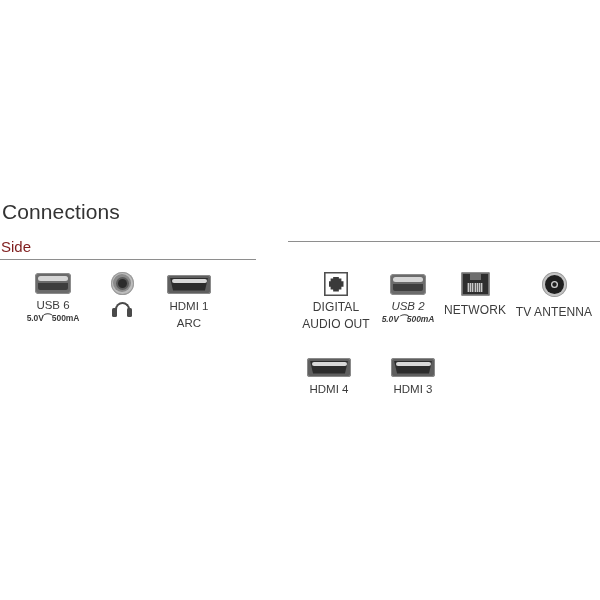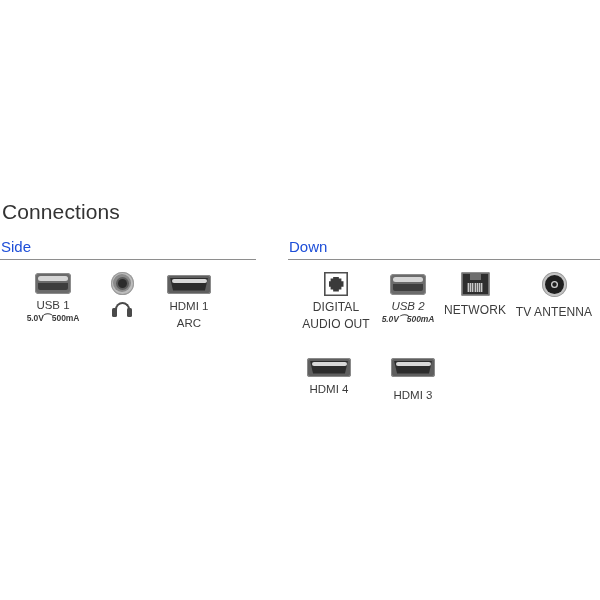--- a/index.html
+++ b/index.html
@@ -29,21 +29,21 @@
     letter-spacing: 0.1px;
     line-height: 24px;
   }
 
   .section {
     position: absolute;
   }
   .section-head {
     font-size: 15px;
     font-weight: 400;
-    color: #1d4ed8;
+    color: #7f1d1d;
     line-height: 18px;
     padding-left: 1px;
   }
   .section-rule {
     height: 1px;
     background: #8e8e8e;
     margin-top: 3px;
   }
 
   #section-side  { left: 0px;   top: 238px; width: 256px; }
@@ -259,21 +259,21 @@
 
   <div class="section" id="section-side">
     <div class="section-head">Side</div>
     <div class="section-rule"></div>
   </div>
 
   <div class="port" style="left:14px; top:270px; width:78px;">
     <div class="port-icon">
       <div class="usb-icon"></div>
     </div>
-    <div class="port-label">USB 1</div>
+    <div class="port-label">USB 6</div>
     <div class="port-sub">5.0V⏜500mA</div>
   </div>
 
   <div class="port" style="left:98px; top:270px; width:48px;">
     <div class="port-icon">
       <div class="jack-icon">
         <div class="r2">
             <div class="r3">
               <div class="r4"></div>
             </div>
@@ -291,21 +291,20 @@
     <div class="port-icon">
       <div class="hdmi-icon">
           <div class="slot"></div>
         </div>
     </div>
     <div class="port-label">HDMI 1</div>
     <div class="port-label">ARC</div>
   </div>
 
   <div class="section" id="section-down">
-    <div class="section-head">Down</div>
     <div class="section-rule"></div>
   </div>
 
   <div class="port" style="left:288px; top:271px; width:96px;">
     <div class="port-icon">
       <div class="optical-icon">
           <div class="oct"></div>
         </div>
     </div>
     <div class="port-label caps">DIGITAL</div>
@@ -353,21 +352,21 @@
 
   <div class="port" style="left:298px; top:354px; width:62px;">
     <div class="port-icon">
       <div class="hdmi-icon">
           <div class="slot"></div>
         </div>
     </div>
     <div class="port-label">HDMI 4</div>
   </div>
 
-  <div class="port" style="left:382px; top:354px; width:62px;gap:6px;">
+  <div class="port" style="left:382px; top:354px; width:62px;">
     <div class="port-icon">
       <div class="hdmi-icon">
           <div class="slot"></div>
         </div>
     </div>
     <div class="port-label">HDMI 3</div>
   </div>
 
 
 </div>

